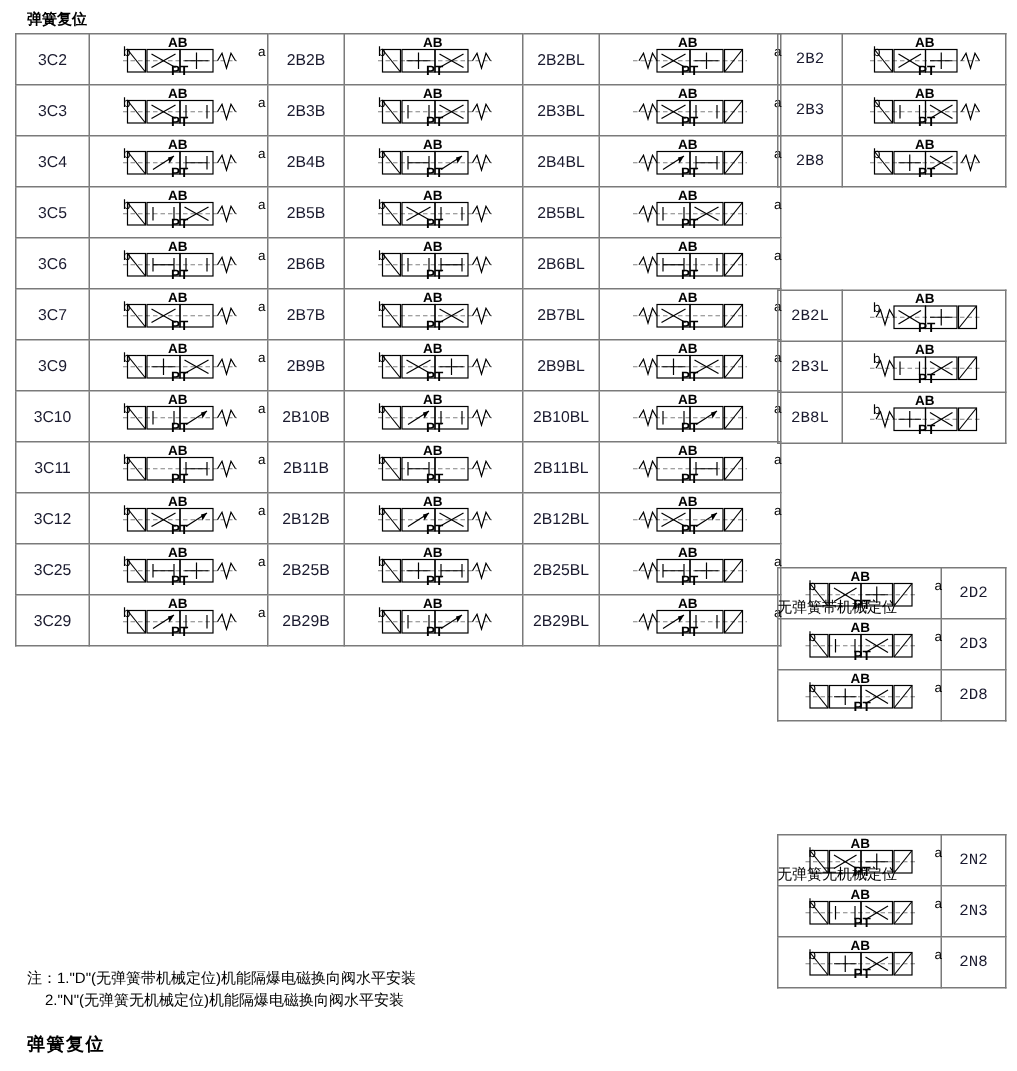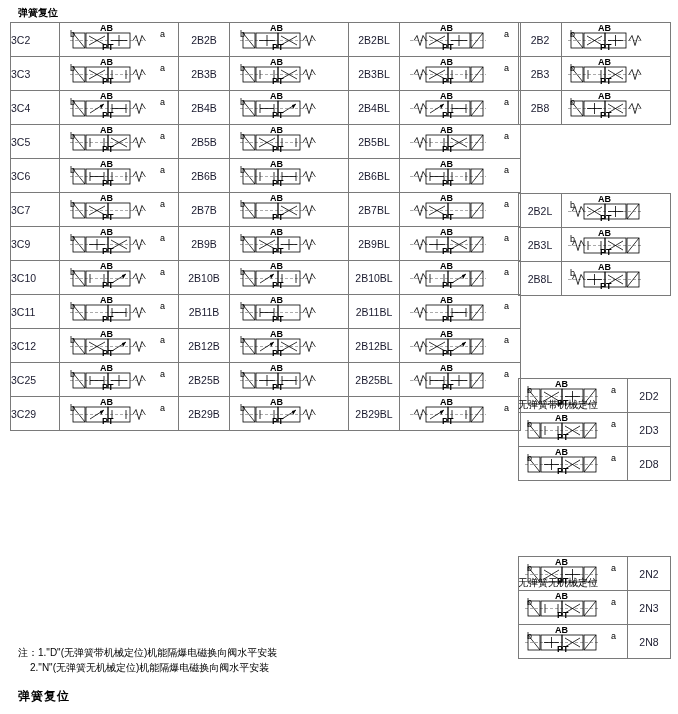--- a/index.html
+++ b/index.html
@@ -36,21 +36,21 @@
     table-layout: fixed;
   }
   .main-table td {
     border: 1px solid #7a7a7a;
     padding: 0;
     height: 33px;
     vertical-align: middle;
   }
   .code-cell {
     width: 48px;
-    text-align: left;
+    text-align: center;
     font-size: 10.5px;
     color: #1a1a2e;
   }
   .sym-cell {
     width: 118px;
     position: relative;
   }
   .code-cell-r {
     width: 50px;
     text-align: center;
@@ -71,20 +71,21 @@
     border: 1px solid #7a7a7a;
     padding: 0;
     height: 33px;
     vertical-align: middle;
   }
   .side-code {
     width: 42px;
     text-align: center;
     font-size: 10.5px;
     color: #1a1a2e;
+    font-family: Liberation Mono, monospace;
   }
   .side-sym {
     width: 108px;
     position: relative;
   }
   #tbl-a { left: 518px; top: 22px; }
   #tbl-b { left: 518px; top: 193px; }
   #tbl-c { left: 518px; top: 378px; }
   #tbl-d { left: 518px; top: 556px; }
 
@@ -93,21 +94,21 @@
     font-size: 10px;
     color: #000;
     margin-top: 38px;
   }
   #head-c { left: 518px; top: 360px; }
   #head-d { left: 518px; top: 538px; }
 
   
   .sym {
     position: absolute;
-    left: 0; top: 0;
+    left: 12px; top: 0;
     width: 100%;
     height: 100%;
   }
   .sym svg { display: block; }
 
   .notes {
     position: absolute;
     left: 18px;
     font-size: 10px;
     color: #000;

